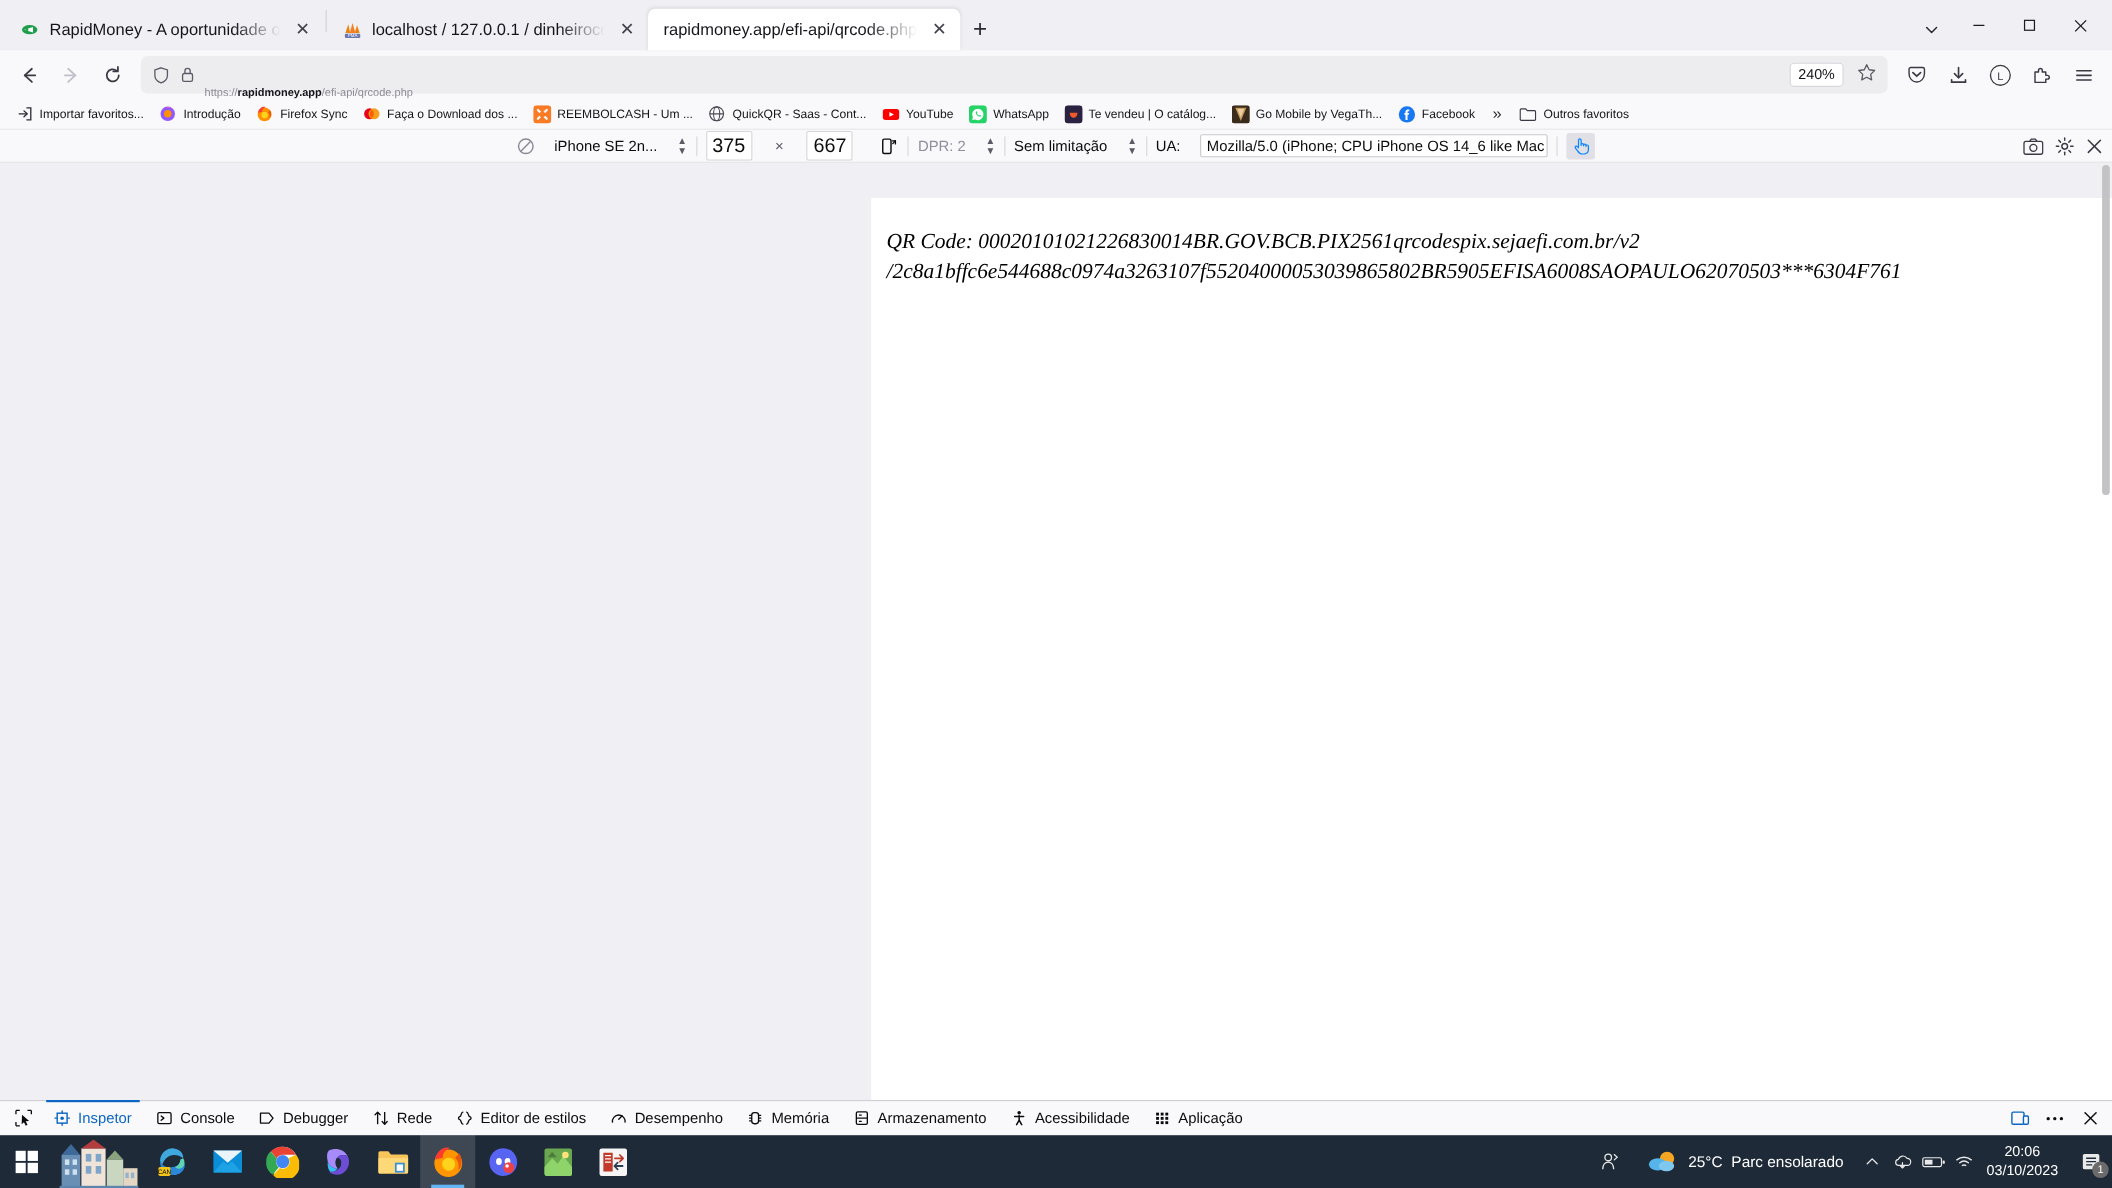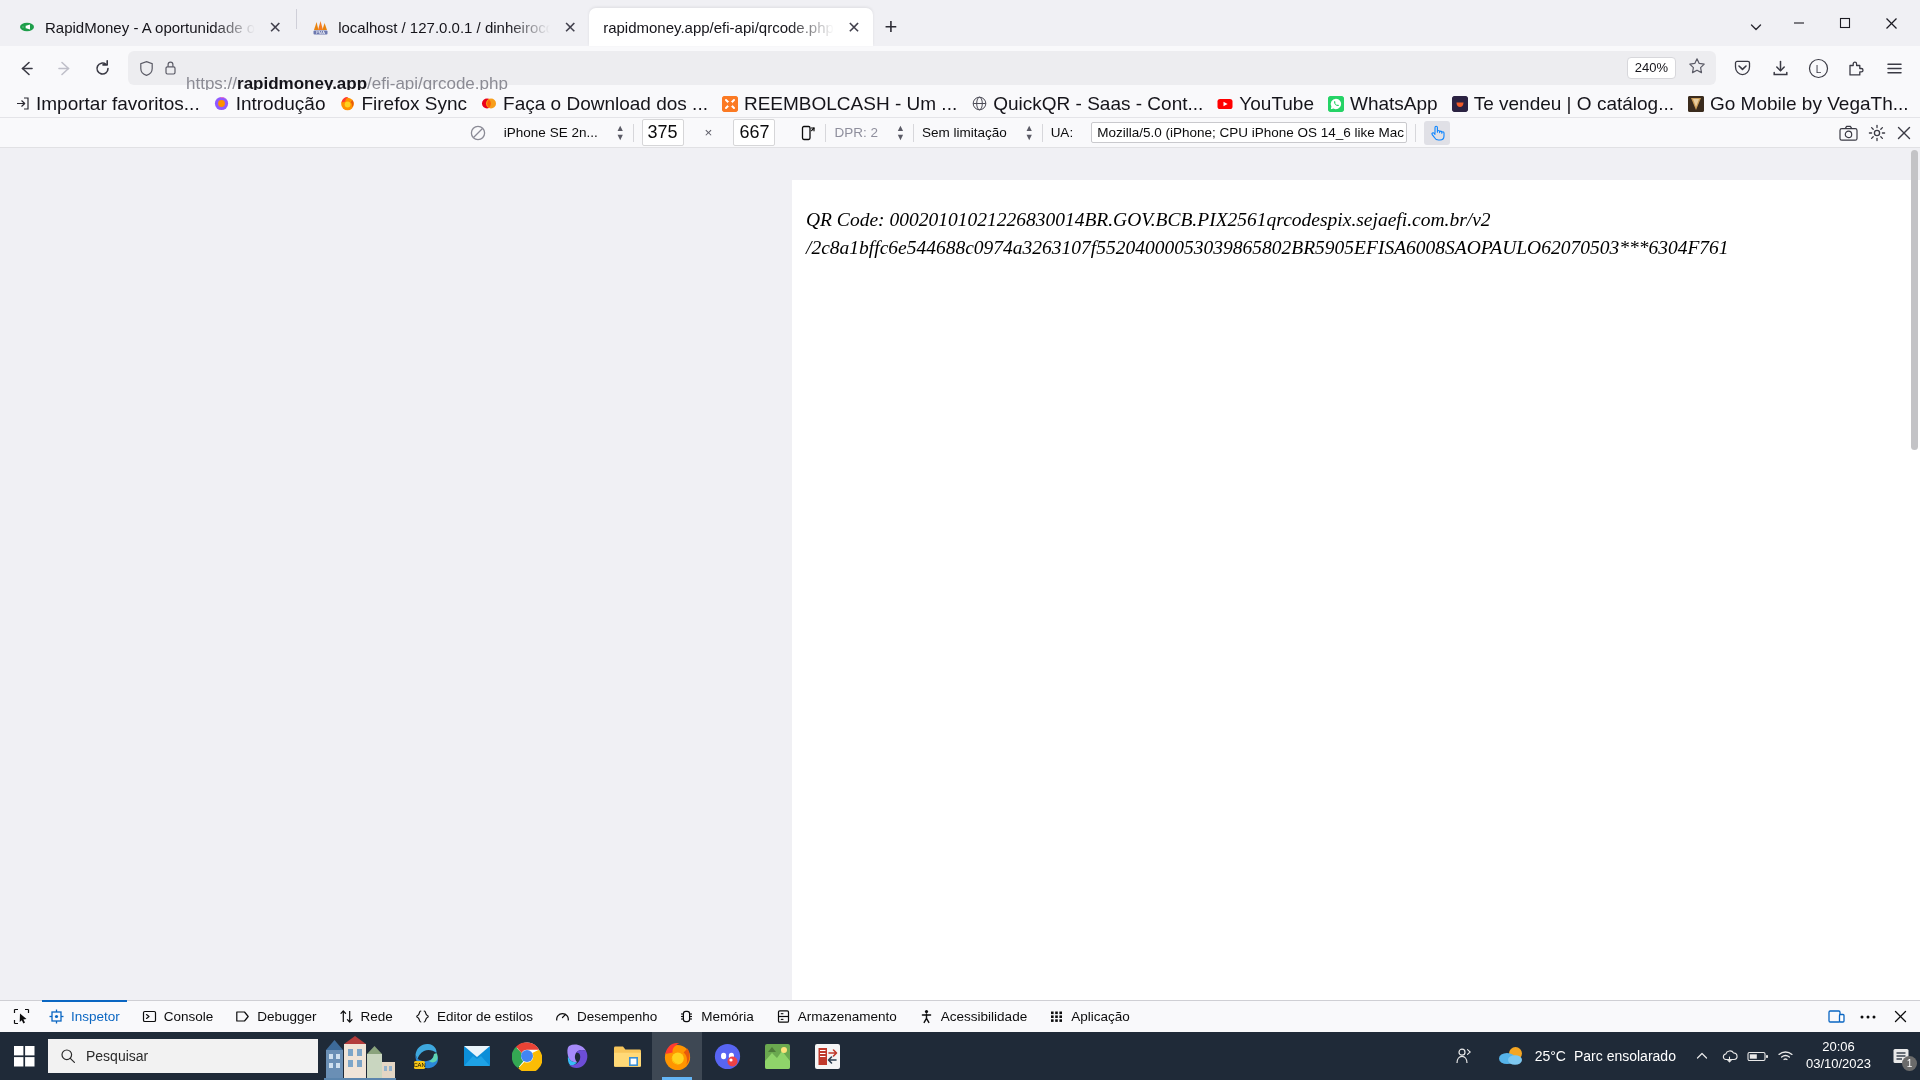--- a/index.html
+++ b/index.html
@@ -89,42 +89,42 @@
     color: #3a3a44;
   }
   .nav-btn.disabled { color: #bfbfc9; }
   .urlbar {
     flex: 1; height: 34px; margin: 0 6px;
     background: #ededf0; border-radius: 6px;
     display: flex; align-items: center;
     padding: 0 6px 0 10px; gap: 8px;
   }
   .url-text {
-    flex: 1; font-size: 17px; color: #8b8b94;
+    flex: 1; font-size: 10px; color: #8b8b94;
     white-space: nowrap; overflow: hidden; margin-top: 32px;
   }
   .url-text b { color: #15141a; font-weight: 600; }
   .zoom-badge {
     font-size: 13px; color: #15141a; background: #ffffff;
     border: 1px solid #d7d7db; border-radius: 4px;
     padding: 2px 7px; line-height: 1.2;
   }
   .star { color: #5b5b66; font-size: 17px; padding: 0 4px; }
 
   
   .bmbar {
     height: 28px; background: #f9f9fb;
     display: flex; align-items: center; gap: 2px;
     padding: 0 8px; flex: none;
     border-bottom: 1px solid #e4e4e8;
   }
   .bm {
     display: flex; align-items: center; gap: 6px;
     padding: 3px 6px; border-radius: 4px;
-    font-size: 19px; color: #15141a; white-space: nowrap;
+    font-size: 11px; color: #15141a; white-space: nowrap;
   }
   .bm-ico {
     width: 16px; height: 16px; flex: none; border-radius: 3px;
     display: flex; align-items: center; justify-content: center;
     font-size: 10px; color: #fff; line-height: 1; overflow: hidden;
   }
   .bm-spacer { flex: 1; }
   .chev2 { font-size: 15px; color: #2b2a33; padding: 0 8px; }
 
   
@@ -818,29 +818,20 @@
     <svg width="21" height="21" viewBox="0 0 21 21">
         <g fill="#ffffff">
           <rect x="0" y="0" width="9.4" height="9.4"></rect>
           <rect x="11.1" y="0" width="9.4" height="9.4"></rect>
           <rect x="0" y="11.1" width="9.4" height="9.4"></rect>
           <rect x="11.1" y="11.1" width="9.4" height="9.4"></rect>
         </g>
       </svg>
   </div>
 
-  <div class="tb-search">
-    <span style="display:flex;">
-      <svg width="16" height="16" viewBox="0 0 16 16">
-          <circle cx="6.8" cy="6.8" r="4.8" stroke="#2b2b2b" stroke-width="1.2" fill="none"></circle>
-          <line x1="10.3" y1="10.3" x2="14.4" y2="14.4" stroke="#2b2b2b" stroke-width="1.2" stroke-linecap="round"></line>
-        </svg>
-    </span>
-    <span>Pesquisar</span>
-  </div>
 
   <div class="tb-news">
     <svg width="72" height="44" viewBox="0 0 72 44">
       <rect x="2" y="14" width="17" height="30" fill="#6a8fb5"></rect>
         <rect x="5" y="18" width="4" height="5" fill="#cfe0ef"></rect>
         <rect x="12" y="18" width="4" height="5" fill="#cfe0ef"></rect>
         <rect x="5" y="27" width="4" height="5" fill="#cfe0ef"></rect>
         <rect x="12" y="27" width="4" height="5" fill="#cfe0ef"></rect>
       <path d="M2 14 L10.5 4 L19 14 Z" fill="#3d6a99"></path>
       <rect x="20" y="8" width="22" height="36" fill="#f0e4d8"></rect>

